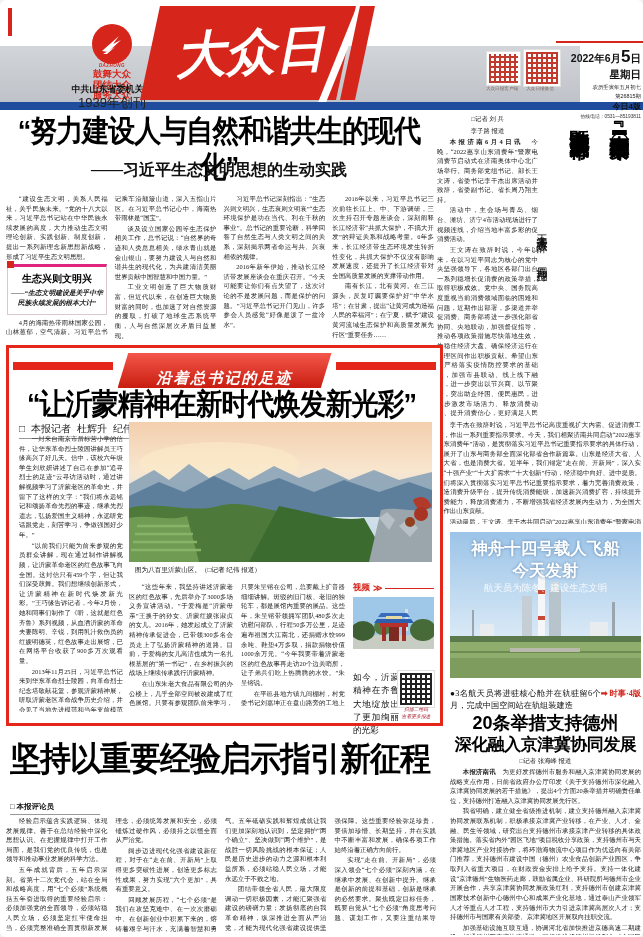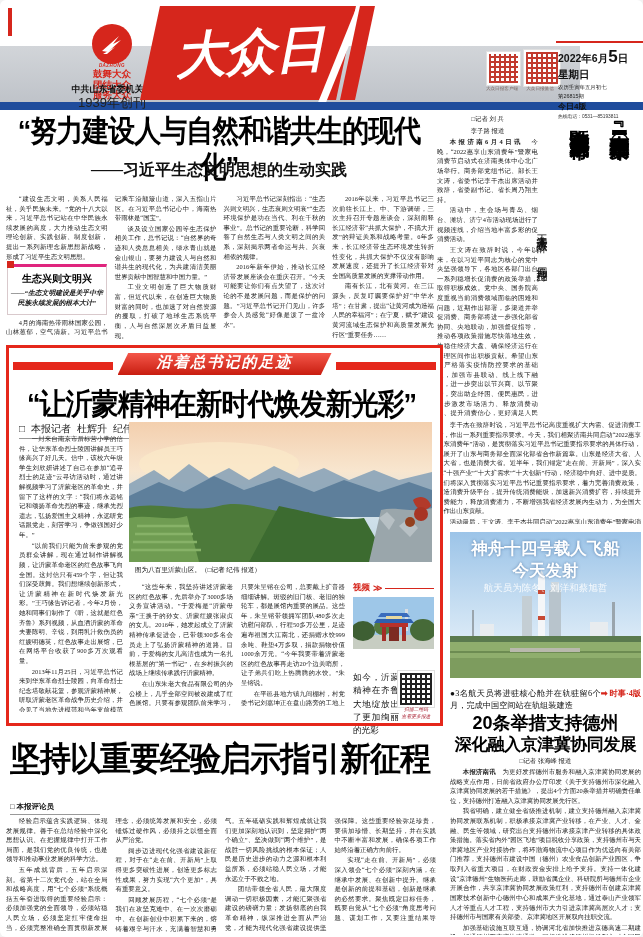--- a/index.html
+++ b/index.html
@@ -29,21 +29,21 @@
   .mast-title{position:absolute;left:152px;top:6px;width:196px;height:92px;color:#fff;
               font-family:"DejaVu Serif",serif;font-style:italic;font-weight:bold;font-size:50px;
               line-height:92px;text-align:center;transform:rotate(-3deg);}
   .qr{position:absolute;--c:#c23a2e;background:
       repeating-linear-gradient(0deg,var(--c) 0 2px,transparent 2px 5px),
       repeating-linear-gradient(90deg,var(--c) 0 2px,#fff 2px 5px);
       outline:1px solid #e0e0e0;border:2px solid #fff;}
   .qr.dark{--c:#222;}
   .qr-cap{position:absolute;font-size:4.6px;color:#7a6a66;text-align:center;}
   .date-rule{position:absolute;left:556px;top:41px;width:87px;height:2px;background:#d6261c;}
-  .date-block{position:absolute;left:558px;top:47px;width:83px;text-align:left;color:#111;}
+  .date-block{position:absolute;left:558px;top:47px;width:83px;text-align:right;color:#111;}
   .date-l1{font-size:10.5px;font-weight:bold;}
   .date-l1 .big{font-size:17px;}
   .date-week{font-size:10.5px;font-weight:bold;margin-top:1px;}
   .date-small{font-size:5.4px;margin-top:2px;color:#222;}
   .date-pages{font-size:8px;font-weight:bold;margin-top:1px;}
   .date-hot{font-size:4.8px;margin-top:1px;color:#333;}
   
   .serif{font-family:"Liberation Serif",serif;}
   .cols p{margin:0 0 1px;text-indent:2em;}
   .body-txt{font-family:"Liberation Serif",serif;font-size:6.4px;line-height:1.5;
@@ -65,24 +65,24 @@
   .cons-col{left:437px;top:114px;width:101px;height:304px;}
   .cons-byline{font-size:6.4px;text-indent:0 !important;text-align:center;margin-bottom:2px !important;}
   .v-head{left:560px;top:114px;height:304px;writing-mode:vertical-rl;font-weight:900;
           font-size:20px;line-height:2.0;color:#000;letter-spacing:1px;}
   .v-sub{left:534px;top:226px;height:196px;writing-mode:vertical-rl;
          font-family:"Liberation Serif",serif;font-size:11px;color:#111;letter-spacing:1px;}
   .cons-bottom{left:437px;top:420px;width:204px;height:104px;}
   
   .red-box{left:6px;top:345px;width:431px;height:375px;border:3px solid #e5271b;background:#fff;}
   .kick-bar{position:absolute;top:14px;height:8px;background:#e5271b;}
-  .kick-ribbon{position:absolute;left:50%;top:5px;transform:translateX(-50%);width:214px;height:22px;
+  .kick-ribbon{position:absolute;left:50%;top:5px;transform:translateX(-50%);width:214px;height:35px;
                background:linear-gradient(180deg,#f4574a,#c81d10);
                clip-path:polygon(5% 0,100% 0,95% 100%,0 100%);
-               display:flex;align-items:flex-start;justify-content:center;}
+               display:flex;align-items:flex-end;justify-content:center;}
   .kick-text{color:#fff;font-style:italic;font-weight:900;font-size:15px;letter-spacing:2px;}
   .ym-headline{left:4px;top:36px;width:417px;font-size:27px;letter-spacing:-1px;
                transform:scaleY(1.1);transform-origin:top;}
   .ym-byline{left:10px;top:74px;width:120px;font-size:10px;font-family:Liberation Mono, monospace;
              border-bottom:1px solid #999;padding-bottom:2px;color:#222;}
   .ym-leftcol{left:10px;top:86px;width:104px;height:278px;}
   .ym-photo{left:120px;top:74px;width:303px;height:140px;}
   .ym-caption{left:126px;top:218px;width:297px;font-size:6.6px;font-family:"Liberation Serif",serif;color:#111;}
   .ym-lower{left:120px;top:234px;width:216px;height:126px;column-count:2;column-gap:8px;}
   .ym-aside{left:344px;top:234px;width:81px;}
@@ -295,21 +295,21 @@
       <rect x="72" y="64" width="10" height="40" fill="#c4ced4"></rect>
       <rect x="30" y="92" width="14" height="12" fill="#e8ecef"></rect>
       <rect x="140" y="90" width="18" height="14" fill="#e8ecef"></rect>
       <rect x="162" y="70" width="3" height="34" fill="#9aa5ad"></rect>
       <rect x="22" y="78" width="2" height="26" fill="#9aa5ad"></rect>
       <path d="M0 120 h191" stroke="#6d8c52" stroke-width="2"></path>
       <rect x="60" y="116" width="70" height="4" fill="#b9b9ad"></rect>
     </svg>
     <div class="sz-t1">神舟十四号载人飞船</div>
     <div class="sz-t1 sz-t2">今天发射</div>
-    <div class="sz-sub">航天员为陈冬、刘洋和蔡旭哲</div>
+    <div class="sz-sub">航天员为陈冬、建设生态文明</div>
     <p class="sz-note">
       <span class="sz-ref"><span>➡</span> <span>时事·4版</span></span>
       <span>●3名航天员将进驻核心舱并在轨驻留6个月，完成中国空间站在轨组装建造</span>
     </p>
   </div>
 
   <div class="abs headline dz-h1">20条举措支持德州</div>
   <div class="abs headline dz-h2">深化融入京津冀协同发展</div>
   <div class="abs dz-byline">□记者 张海峰 报道</div>
   <div class="abs body-txt cols dz-body">

